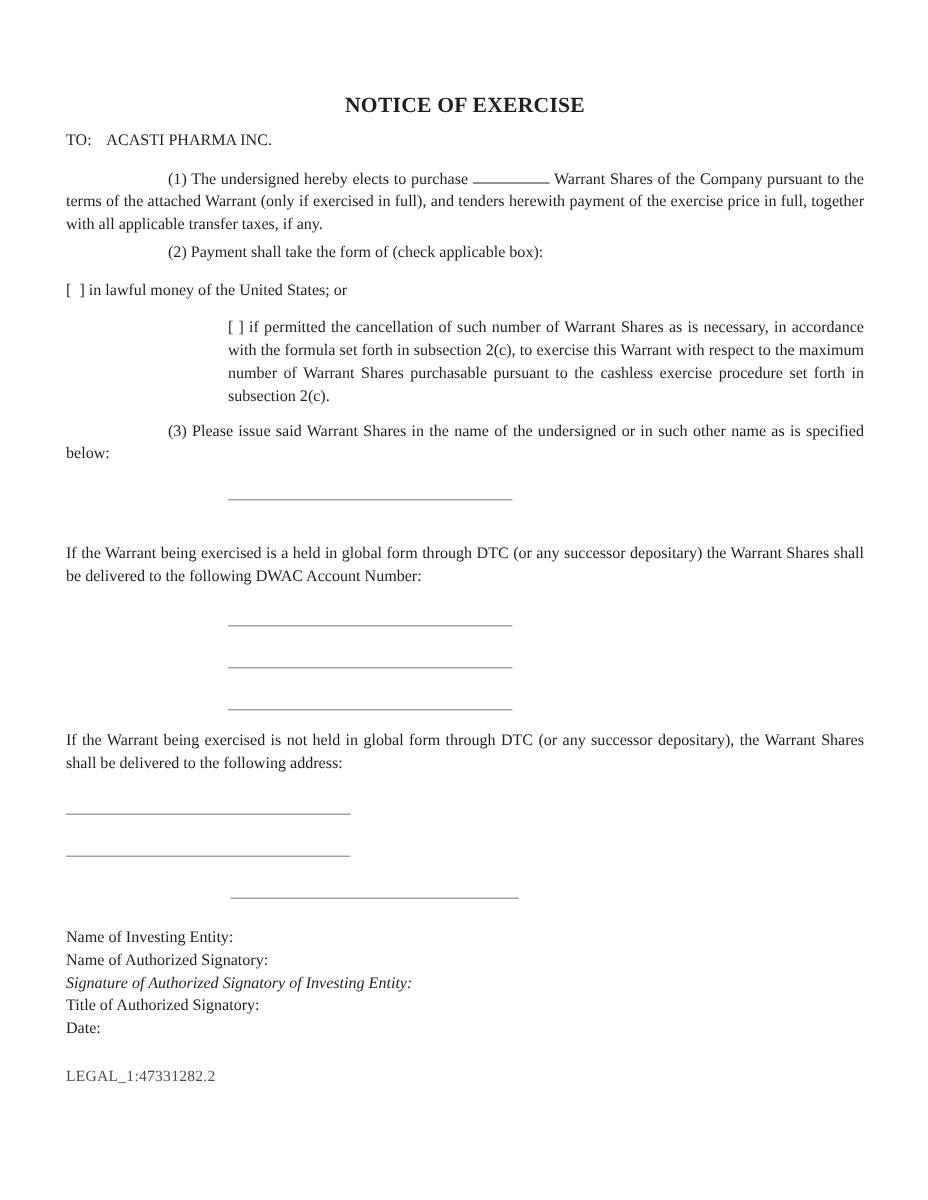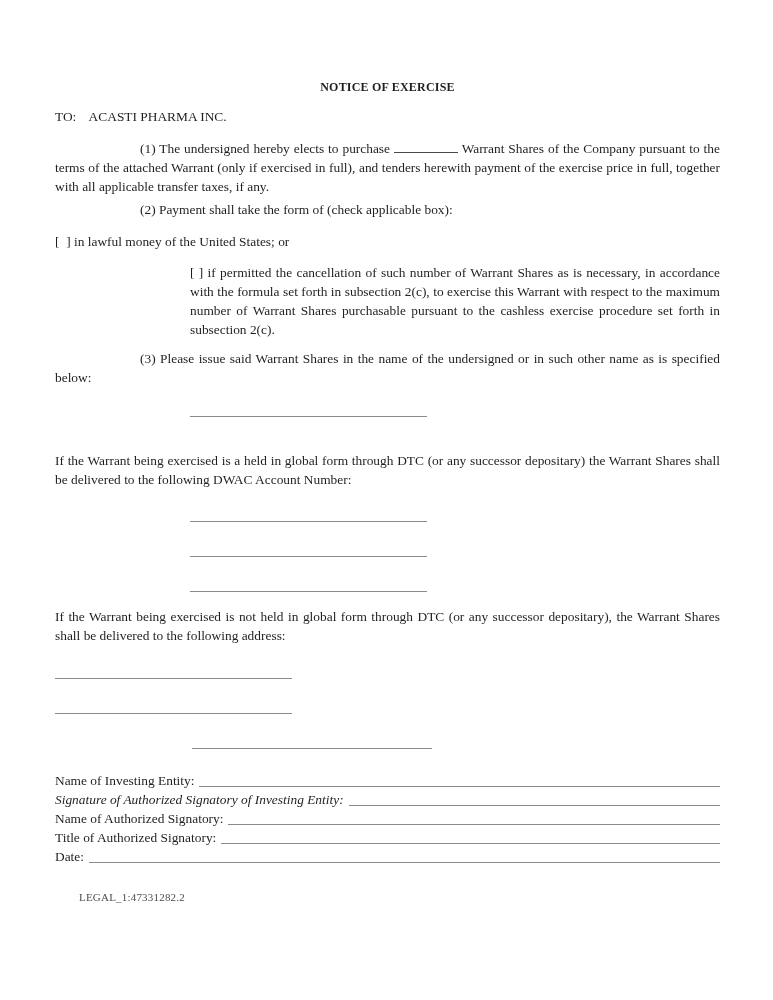--- a/index.html
+++ b/index.html
@@ -9,21 +9,21 @@
     color: #1f1f1f;
     font-size: 13.4px;
     line-height: 19px;
   }
   .page { position: relative; width: 773px; height: 1000px; background: #fff; overflow: hidden; }
   .content { position: absolute; left: 55px; top: 0; width: 665px; }
   p, h1 { margin: 0; padding: 0; }
 
   .title {
     margin-top: 78px;
-    font-size: 12px; font-weight: bold;
+    font-size: 18px; font-weight: bold;
     text-align: center; letter-spacing: 0.2px;
     line-height: 19px;
   }
   .to-row { margin-top: 10px; }
   .to-label { display: inline-block; width: 31px; }
 
   .justify { text-align: justify; }
   .indent { text-indent: 85px; }
 
   .para1 { margin-top: 13px; }
@@ -40,38 +40,37 @@
   .line-c { margin-top: 34px; margin-left: 135px; width: 237px; }
   .line-d { margin-top: 34px; margin-left: 135px; width: 237px; }
   .dtc-not-held { margin-top: 15px; }
   .addr-1 { margin-top: 33px; margin-left: 0; width: 237px; }
   .addr-2 { margin-top: 34px; margin-left: 0; width: 237px; }
   .addr-3 { margin-top: 34px; margin-left: 137px; width: 240px; }
 
   .sig-holder { margin-top: 28px; }
 
   .fields { margin-top: 22px; }
-  .field-row { display: flex; align-items: flex-start; height: 19px; }
+  .field-row { display: flex; align-items: flex-start; height: 19px; flex-direction: column; }
   .field-row .fill {
     flex: 1; height: 15px; margin-left: 5px;
     border-bottom: 1px solid #8a8a8a;
   }
   .field-label { white-space: nowrap; }
   .italic { font-style: italic; }
 
   .inline-blank {
     display: inline-block; width: 64px; height: 13px;
     border-bottom: 1px solid #4a4a4a;
   }
 
   .footer {
     margin-top: 26px;
-    font-size: 11px; line-height: 10px; color: #4d4d4d;
+    font-size: 13px; line-height: 10px; color: #4d4d4d;
     letter-spacing: 0.2px;
-    margin-left: 24px;
   }
 </style>
 </head>
 <body>
 
 <div class="page">
   <div class="content">
 
     <h1 class="title">NOTICE OF EXERCISE</h1>
 
@@ -122,25 +121,25 @@
     <div class="blank-line addr-2"></div>
     <div class="blank-line addr-3"></div>
 
 
     <div class="fields">
       <div class="field-row">
         <span class="field-label">Name of Investing Entity:</span>
         <span class="fill"></span>
       </div>
       <div class="field-row">
-        <span class="field-label italic">Signature of Authorized Signatory of Investing Entity:</span>
+        <span class="field-label">Name of Authorized Signatory:</span>
         <span class="fill"></span>
       </div>
       <div class="field-row">
-        <span class="field-label">Name of Authorized Signatory:</span>
+        <span class="field-label italic">Signature of Authorized Signatory of Investing Entity:</span>
         <span class="fill"></span>
       </div>
       <div class="field-row">
         <span class="field-label">Title of Authorized Signatory:</span>
         <span class="fill"></span>
       </div>
       <div class="field-row">
         <span class="field-label">Date:</span>
         <span class="fill"></span>
       </div>

